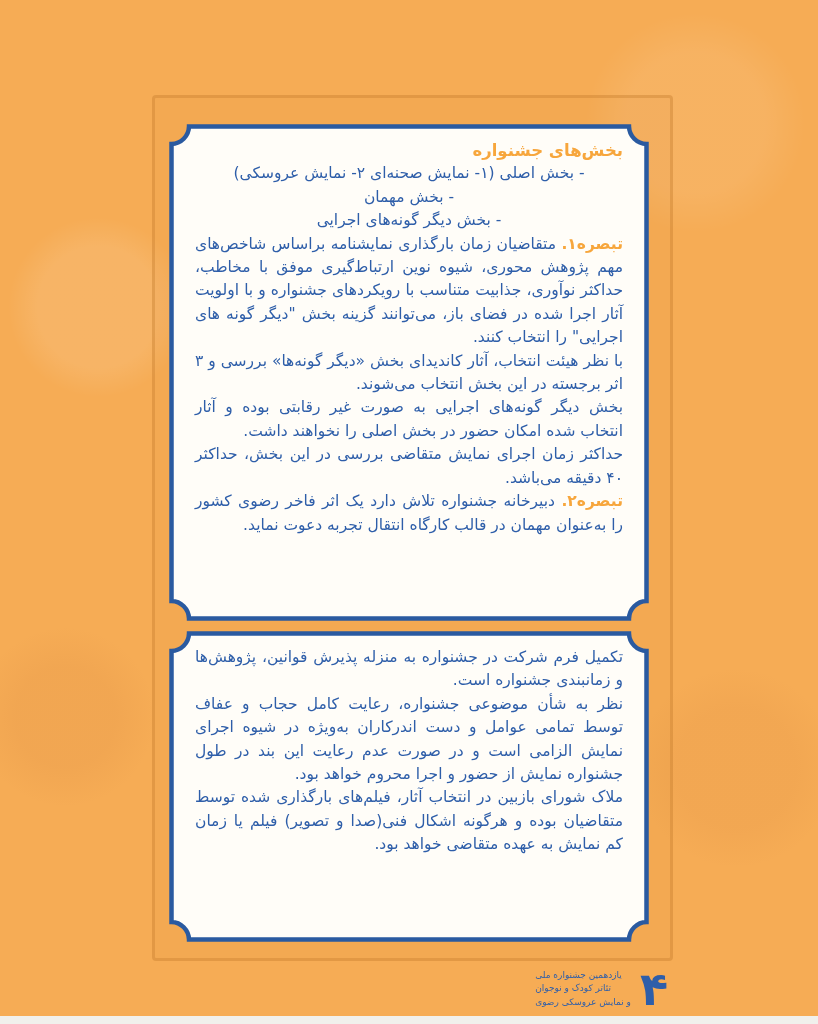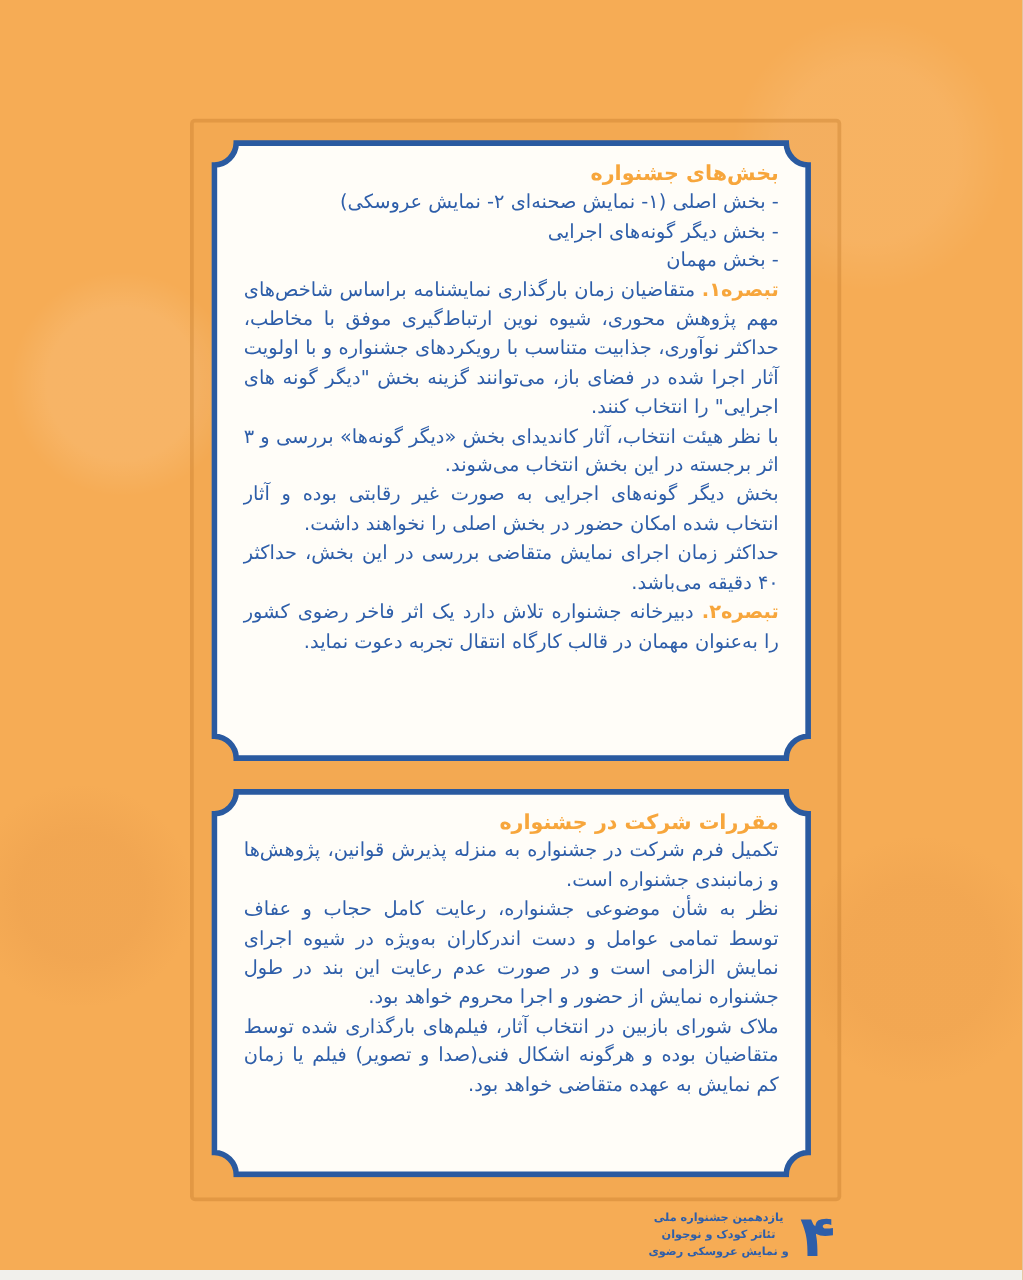--- a/index.html
+++ b/index.html
@@ -13,73 +13,72 @@
       radial-gradient(circle at 90% 75%, rgba(180,90,40,0.06) 0 60px, rgba(180,90,40,0) 100px);
     font-family:"DejaVu Sans", sans-serif;
   }
   .ornament-frame{
     position:absolute;left:152px;top:95px;width:515px;height:860px;
     border:3px solid rgba(198,128,48,0.40);
     background:rgba(190,120,40,0.05);
     border-radius:4px;
   }
   .panel{position:absolute;left:169px;width:480px;direction:rtl;}
-  .panel-1{top:112px;height:497px;}
+  .panel-1{top:124px;height:497px;}
   .panel-2{top:631px;height:311px;}
   .panel svg.frame{position:absolute;inset:0;width:100%;height:100%;display:block;}
   .panel .content{
     position:relative;z-index:1;padding:15px 26px 10px 26px;height:100%;
     box-sizing:border-box;overflow:hidden;
     color:#2E5EA9;font-size:15.5px;line-height:23.4px;
     text-align:justify;font-weight:500;
   }
   .section-heading{color:#F7A63C;font-weight:bold;font-size:16.5px;text-align:right;}
-  .bullet-line{text-align:right;}
+  .bullet-line{text-align:center;}
   p{margin:0;}
   .lead{color:#F7A63C;font-weight:bold;}
   .footer{
     position:absolute;right:150px;bottom:12px;z-index:2;
     display:flex;direction:rtl;align-items:center;gap:9px;color:#2E5EA9;
   }
   .page-number{font-size:46px;font-weight:bold;line-height:1;color:#2E5EA9;}
-  .footer-title{font-size:9px;line-height:1.45;text-align:center;font-weight:bold;direction:rtl;}
+  .footer-title{font-size:9px;line-height:1.45;text-align:left;font-weight:normal;direction:rtl;}
   .bottom-strip{position:absolute;left:0;bottom:0;width:100%;height:8px;background:#F1F0EC;}
 </style>
 </head>
 <body>
 
 <div class="canvas">
 
   <div class="ornament-frame"></div>
 
   <div class="panel panel-1">
     <svg class="frame" viewBox="0 0 480 497" preserveAspectRatio="none">
       <path d="M 20 2.5 H 460 A 18 18 0 0 0 477.5 20 V 477 A 18 18 0 0 0 460 494.5 H 20 A 18 18 0 0 0 2.5 477 V 20 A 18 18 0 0 0 20 2.5 Z" fill="#FFFDF8" stroke="#2A5AA0" stroke-width="4.5"></path>
     </svg>
     <div class="content" dir="rtl">
       <div class="section-heading">بخش‌های جشنواره</div>
       <div class="bullet-line">- بخش اصلی (۱- نمایش صحنه‌ای ۲- نمایش عروسکی)</div>
+      <div class="bullet-line">- بخش مهمان</div>
       <div class="bullet-line">- بخش دیگر گونه‌های اجرایی</div>
-      <div class="bullet-line">- بخش مهمان</div>
       <p><span class="lead">تبصره۱.</span>
         <span>متقاضیان زمان بارگذاری نمایشنامه براساس شاخص‌های مهم پژوهش محوری، شیوه نوین ارتباط‌گیری موفق با مخاطب، حداکثر نوآوری، جذابیت متناسب با رویکردهای جشنواره و با اولویت آثار اجرا شده در فضای باز، می‌توانند گزینه بخش "دیگر گونه های اجرایی" را انتخاب کنند.</span></p>
       <p>با نظر هیئت انتخاب، آثار کاندیدای بخش «دیگر گونه‌ها» بررسی و ۳ اثر برجسته در این بخش انتخاب می‌شوند.</p>
       <p>بخش دیگر گونه‌های اجرایی به صورت غیر رقابتی بوده و آثار انتخاب شده امکان حضور در بخش اصلی را نخواهند داشت.</p>
       <p>حداکثر زمان اجرای نمایش متقاضی بررسی در این بخش، حداکثر ۴۰ دقیقه می‌باشد.</p>
       <p><span class="lead">تبصره۲.</span>
         <span>دبیرخانه جشنواره تلاش دارد یک اثر فاخر رضوی کشور را به‌عنوان مهمان در قالب کارگاه انتقال تجربه دعوت نماید.</span></p>
     </div>
   </div>
 
   <div class="panel panel-2">
     <svg class="frame" viewBox="0 0 480 311" preserveAspectRatio="none">
       <path d="M 20 2.5 H 460 A 18 18 0 0 0 477.5 20 V 291 A 18 18 0 0 0 460 308.5 H 20 A 18 18 0 0 0 2.5 291 V 20 A 18 18 0 0 0 20 2.5 Z" fill="#FFFDF8" stroke="#2A5AA0" stroke-width="4.5"></path>
     </svg>
     <div class="content" dir="rtl">
-      <div class="section-heading">مقررات شرکت در جشنواره</div>
       <p>تکمیل فرم شرکت در جشنواره به منزله پذیرش قوانین، پژوهش‌ها و زمانبندی جشنواره است.</p>
       <p>نظر به شأن موضوعی جشنواره، رعایت کامل حجاب و عفاف توسط تمامی عوامل و دست اندرکاران به‌ویژه در شیوه اجرای نمایش الزامی است و در صورت عدم رعایت این بند در طول جشنواره نمایش از حضور و اجرا محروم خواهد بود.</p>
       <p>ملاک شورای بازبین در انتخاب آثار، فیلم‌های بارگذاری شده توسط متقاضیان بوده و هرگونه اشکال فنی(صدا و تصویر) فیلم یا زمان کم نمایش به عهده متقاضی خواهد بود.</p>
     </div>
   </div>
 
   <div class="footer">
     <div class="page-number">۴</div>
     <div class="footer-title">
       <div>یازدهمین جشنواره ملی</div>

